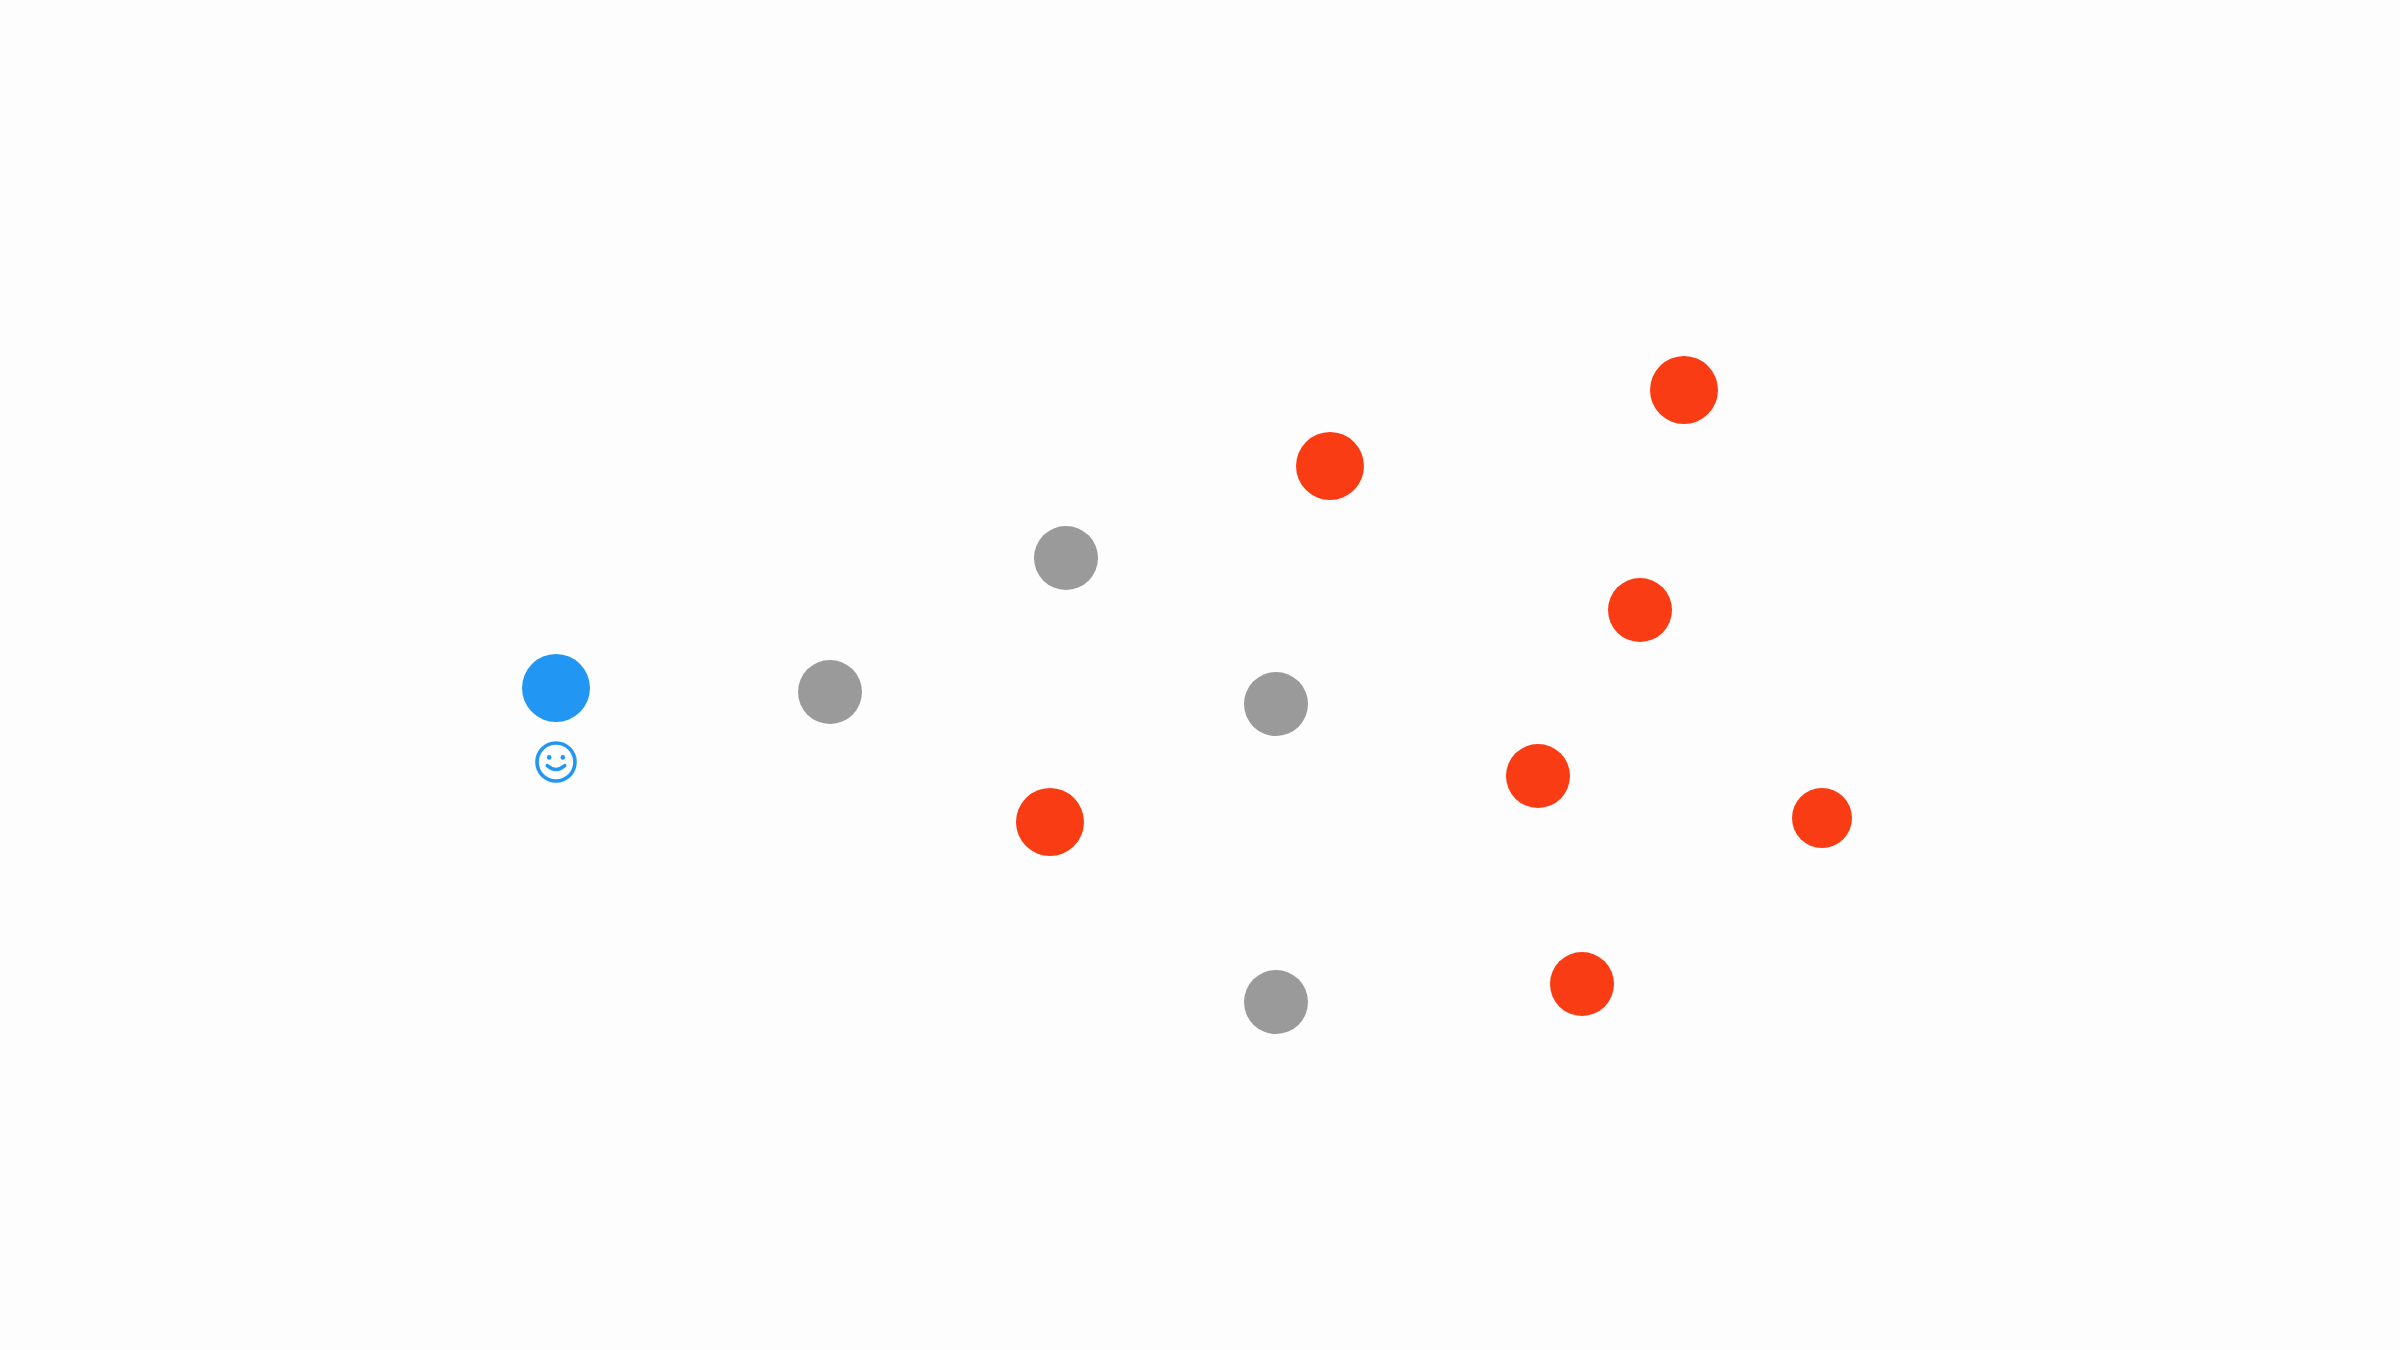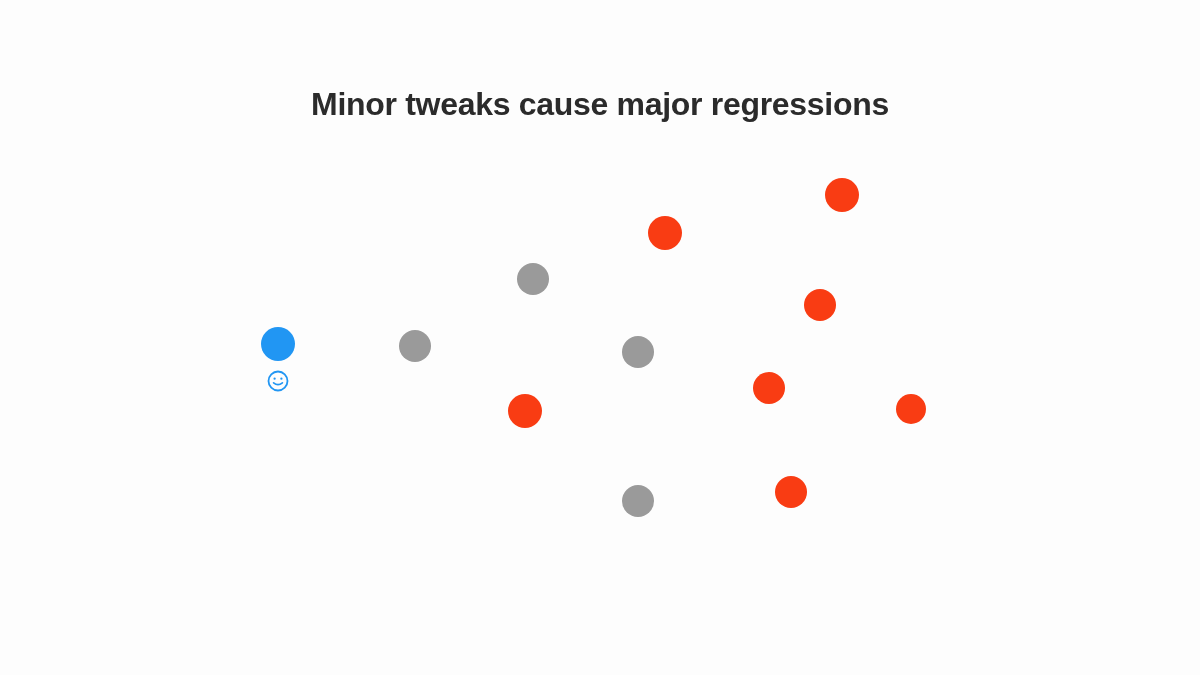--- a/index.html
+++ b/index.html
@@ -57,21 +57,20 @@
     font-size: 22px;
     text-align: center;
   }
   #smiley-icon svg { display: block; }
 </style>
 </head>
 <body style="background: rgb(253, 253, 253);">
 
 <div id="slide" style="background: rgb(253, 253, 253);">
 
-  <div id="slide-title" style="color: rgb(43, 43, 43);">Minor tweaks cause major regressions</div>
 
   <div id="plot-area">
       <div class="dot dot-blue" style="left: 261px; top: 327px; width: 34px; height: 34px; background: rgb(33, 150, 243);"></div>
       <div class="dot dot-gray" style="left: 517px; top: 263px; width: 32px; height: 32px; background: rgb(154, 154, 154);"></div>
       <div class="dot dot-gray" style="left: 399px; top: 330px; width: 32px; height: 32px; background: rgb(154, 154, 154);"></div>
       <div class="dot dot-gray" style="left: 622px; top: 336px; width: 32px; height: 32px; background: rgb(154, 154, 154);"></div>
       <div class="dot dot-gray" style="left: 622px; top: 485px; width: 32px; height: 32px; background: rgb(154, 154, 154);"></div>
       <div class="dot dot-red" style="left: 825px; top: 178px; width: 34px; height: 34px; background: rgb(249, 60, 19);"></div>
       <div class="dot dot-red" style="left: 648px; top: 216px; width: 34px; height: 34px; background: rgb(249, 60, 19);"></div>
       <div class="dot dot-red" style="left: 804px; top: 289px; width: 32px; height: 32px; background: rgb(249, 60, 19);"></div>

